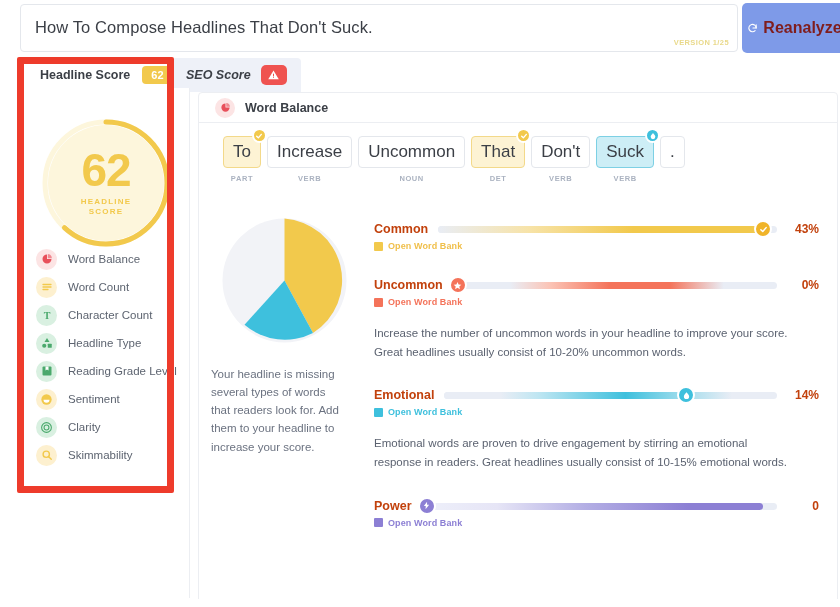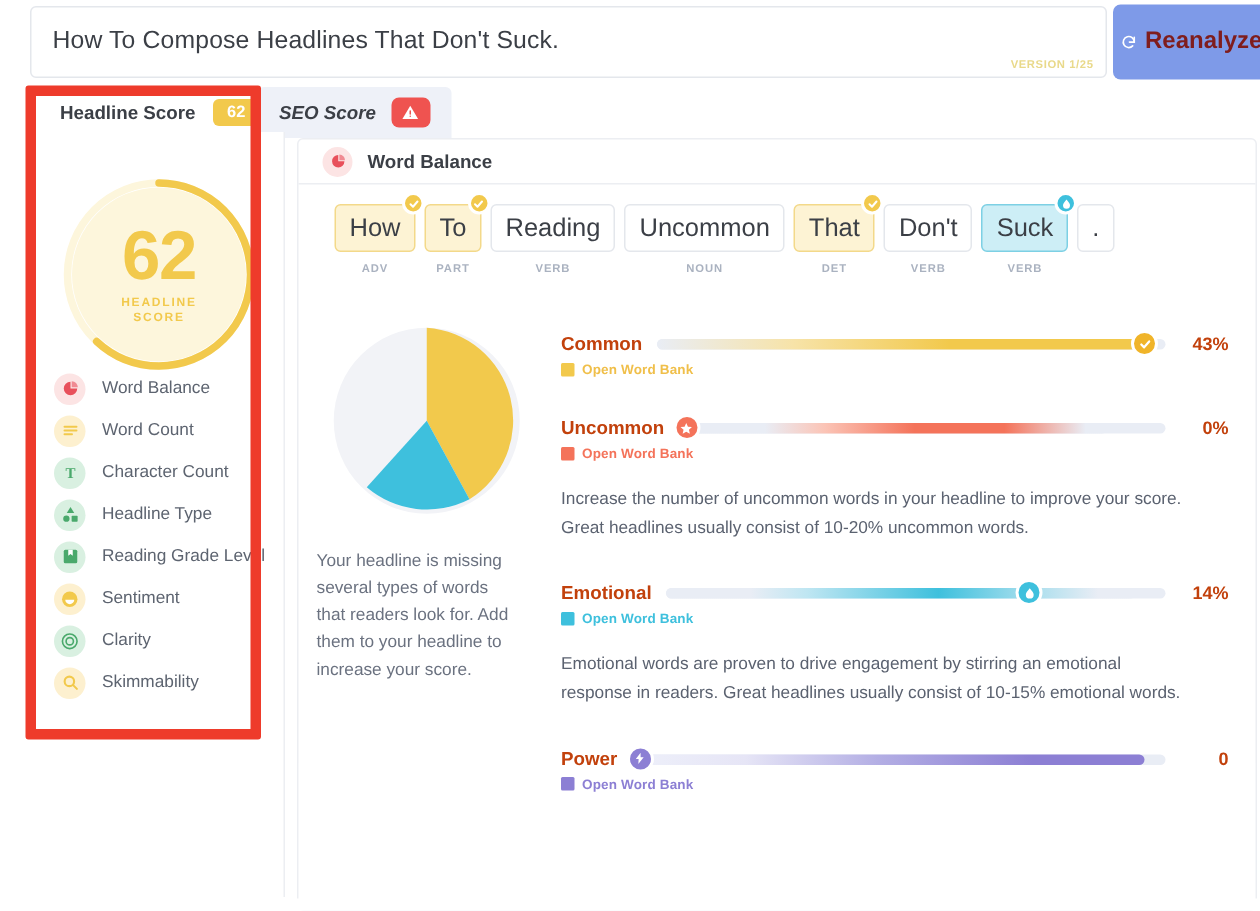--- a/index.html
+++ b/index.html
@@ -315,42 +315,33 @@
         <svg width="11" height="11" viewBox="0 0 24 24">
           <path d="M12 3a9 9 0 1 0 9 9h-9Z" fill="#e8505b"></path>
           <path d="M13.6 2.2A9 9 0 0 1 21.8 10.4h-8.2Z" fill="#f08a92"></path>
         </svg>
       </span>
       <span class="wb-title">Word Balance</span>
     </div>
 
     <div class="chips">
 
-      <div class="chip-col">
-        <div class="chip yellow">How</div>
-        <div class="chip-badge yellow">
-          <svg width="8" height="8" viewBox="0 0 24 24" fill="none" stroke="#fff" stroke-width="4" stroke-linecap="round" stroke-linejoin="round">
-              <path d="M5 12.5 10 17.5 19 7"></path>
-            </svg>
-        </div>
-        <div class="chip-pos">ADV</div>
-      </div>
 
       <div class="chip-col">
         <div class="chip yellow">To</div>
         <div class="chip-badge yellow">
           <svg width="8" height="8" viewBox="0 0 24 24" fill="none" stroke="#fff" stroke-width="4" stroke-linecap="round" stroke-linejoin="round">
               <path d="M5 12.5 10 17.5 19 7"></path>
             </svg>
         </div>
         <div class="chip-pos">PART</div>
       </div>
 
       <div class="chip-col">
-        <div class="chip">Reading</div>
+        <div class="chip">Increase</div>
         <div class="chip-pos">VERB</div>
       </div>
 
       <div class="chip-col">
         <div class="chip">Uncommon</div>
         <div class="chip-pos">NOUN</div>
       </div>
 
       <div class="chip-col">
         <div class="chip yellow">That</div>

